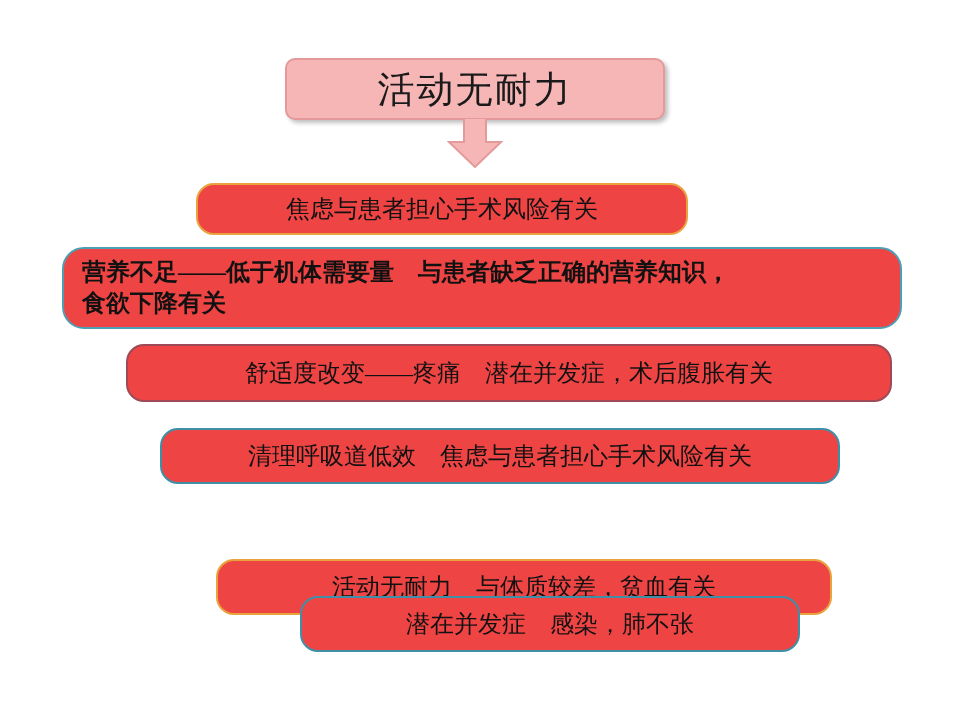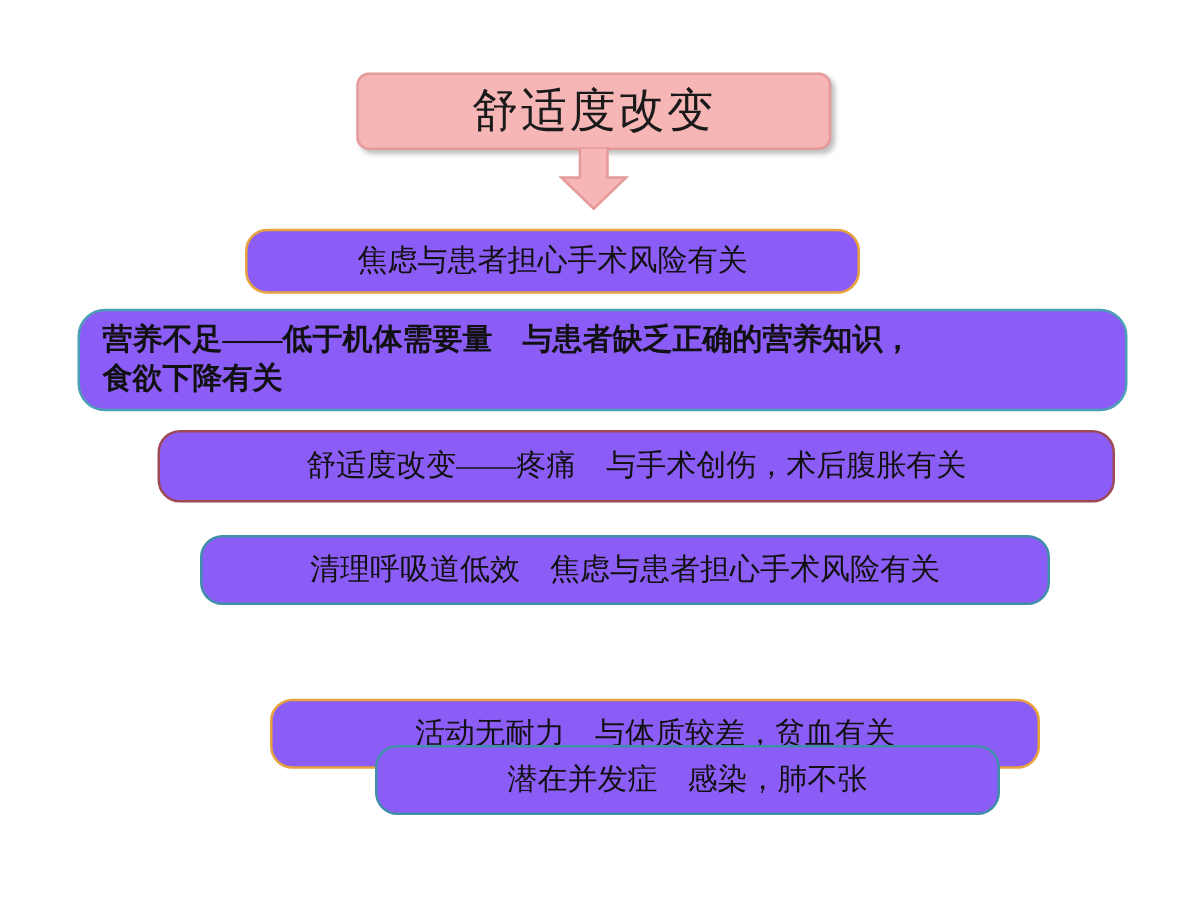--- a/index.html
+++ b/index.html
@@ -49,21 +49,21 @@
     top: 118px;
     width: 56px;
     height: 50px;
   }
 
   
   .box {
     position: absolute;
     box-sizing: border-box;
     border-radius: 18px;
-    background: #8b5cf6;
+    background: #ef4444;
     display: flex;
     align-items: center;
     justify-content: center;
     text-align: center;
     color: #111111;
     font-size: 24px;
     line-height: 1.28;
     padding: 4px 14px;
   }
   .box.multiline {
@@ -80,42 +80,42 @@
   .box-6 { left: 272px; top: 596px;  width: 500px; height: 56px; border: 2.5px solid #3f8fa8; margin-left: 28px; }
 
   .box-2 .line { display: block; }
 </style>
 </head>
 <body>
 
 <div class="slide">
 
   <div class="title-banner">
-    <span class="title-text">舒适度改变</span>
+    <span class="title-text">活动无耐力</span>
   </div>
 
   <div class="arrow-down">
     <svg width="56" height="50" viewBox="0 0 56 50" xmlns="http://www.w3.org/2000/svg">
       <polygon points="17,0 39,0 39,24 54,24 28,49 2,24 17,24" fill="#f6b6b6" stroke="#e49a9a" stroke-width="2"></polygon>
     </svg>
   </div>
 
   <div class="box box-1">
     <span>焦虑与患者担心手术风险有关</span>
   </div>
 
   <div class="box box-2 multiline">
     <div>
       <span class="line">营养不足——低于机体需要量　与患者缺乏正确的营养知识，</span>
       <span class="line">食欲下降有关</span>
     </div>
   </div>
 
   <div class="box box-3">
-    <span>舒适度改变——疼痛　与手术创伤，术后腹胀有关</span>
+    <span>舒适度改变——疼痛　潜在并发症，术后腹胀有关</span>
   </div>
 
   <div class="box box-4">
     <span>清理呼吸道低效　焦虑与患者担心手术风险有关</span>
   </div>
 
   <div class="box box-5">
     <span>活动无耐力　与体质较差，贫血有关</span>
   </div>
 

